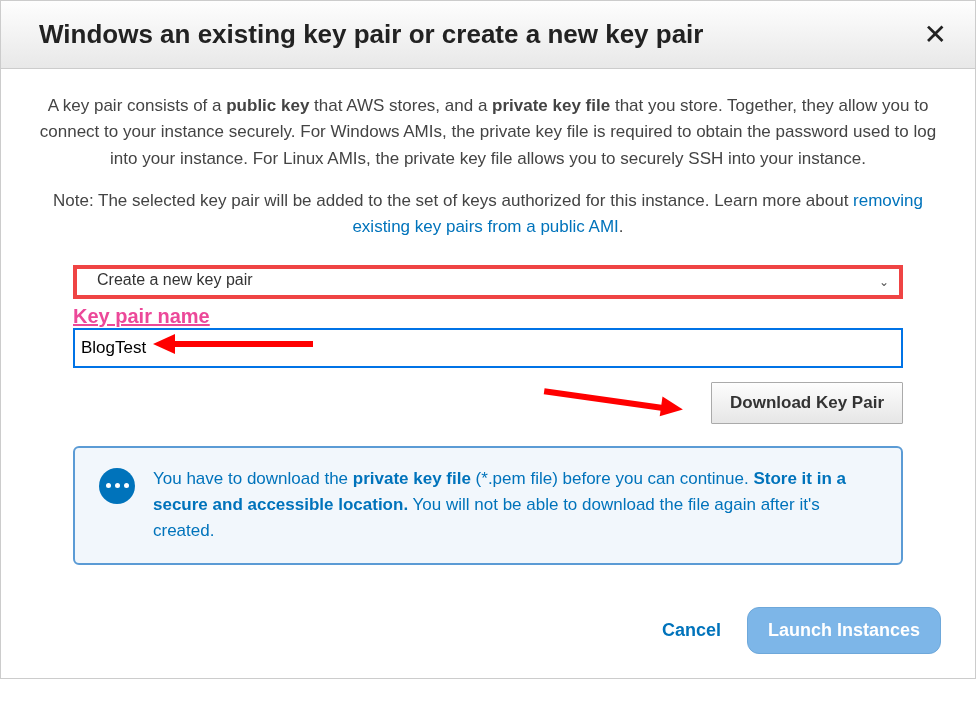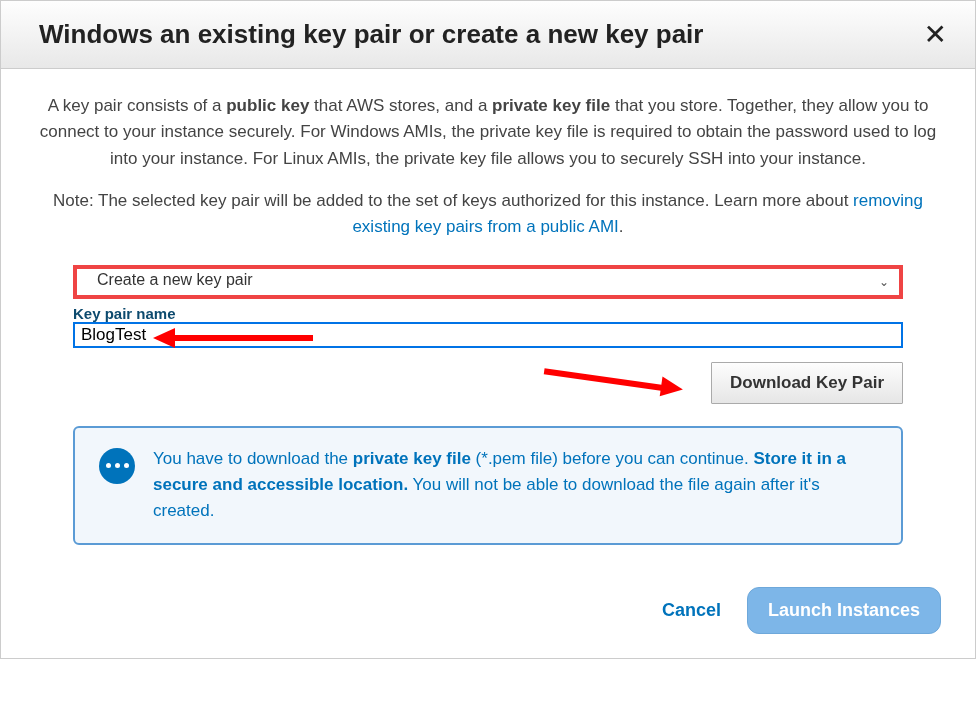--- a/index.html
+++ b/index.html
@@ -57,27 +57,28 @@
   .select-caret {
     position: absolute;
     right: 10px;
     top: 50%;
     transform: translateY(-50%);
     font-size: 12px;
     color: #555;
   }
   .field-label {
     font-weight: 700;
-    font-size: 15px;
+    font-size: 20px;
     margin-top: 6px;
-    color: #0c4a6e;
+    color: #ec4899;
+    text-decoration: underline;
   }
   .text-input {
     width: 100%;
-    height: 26px;
+    height: 40px;
     border: 2px solid #0073e6;
     font-size: 17px;
     padding: 2px 6px;
     outline: none;
   }
   .download-row {
     display: flex;
     justify-content: flex-end;
     margin-top: 14px;
     margin-bottom: 22px;

